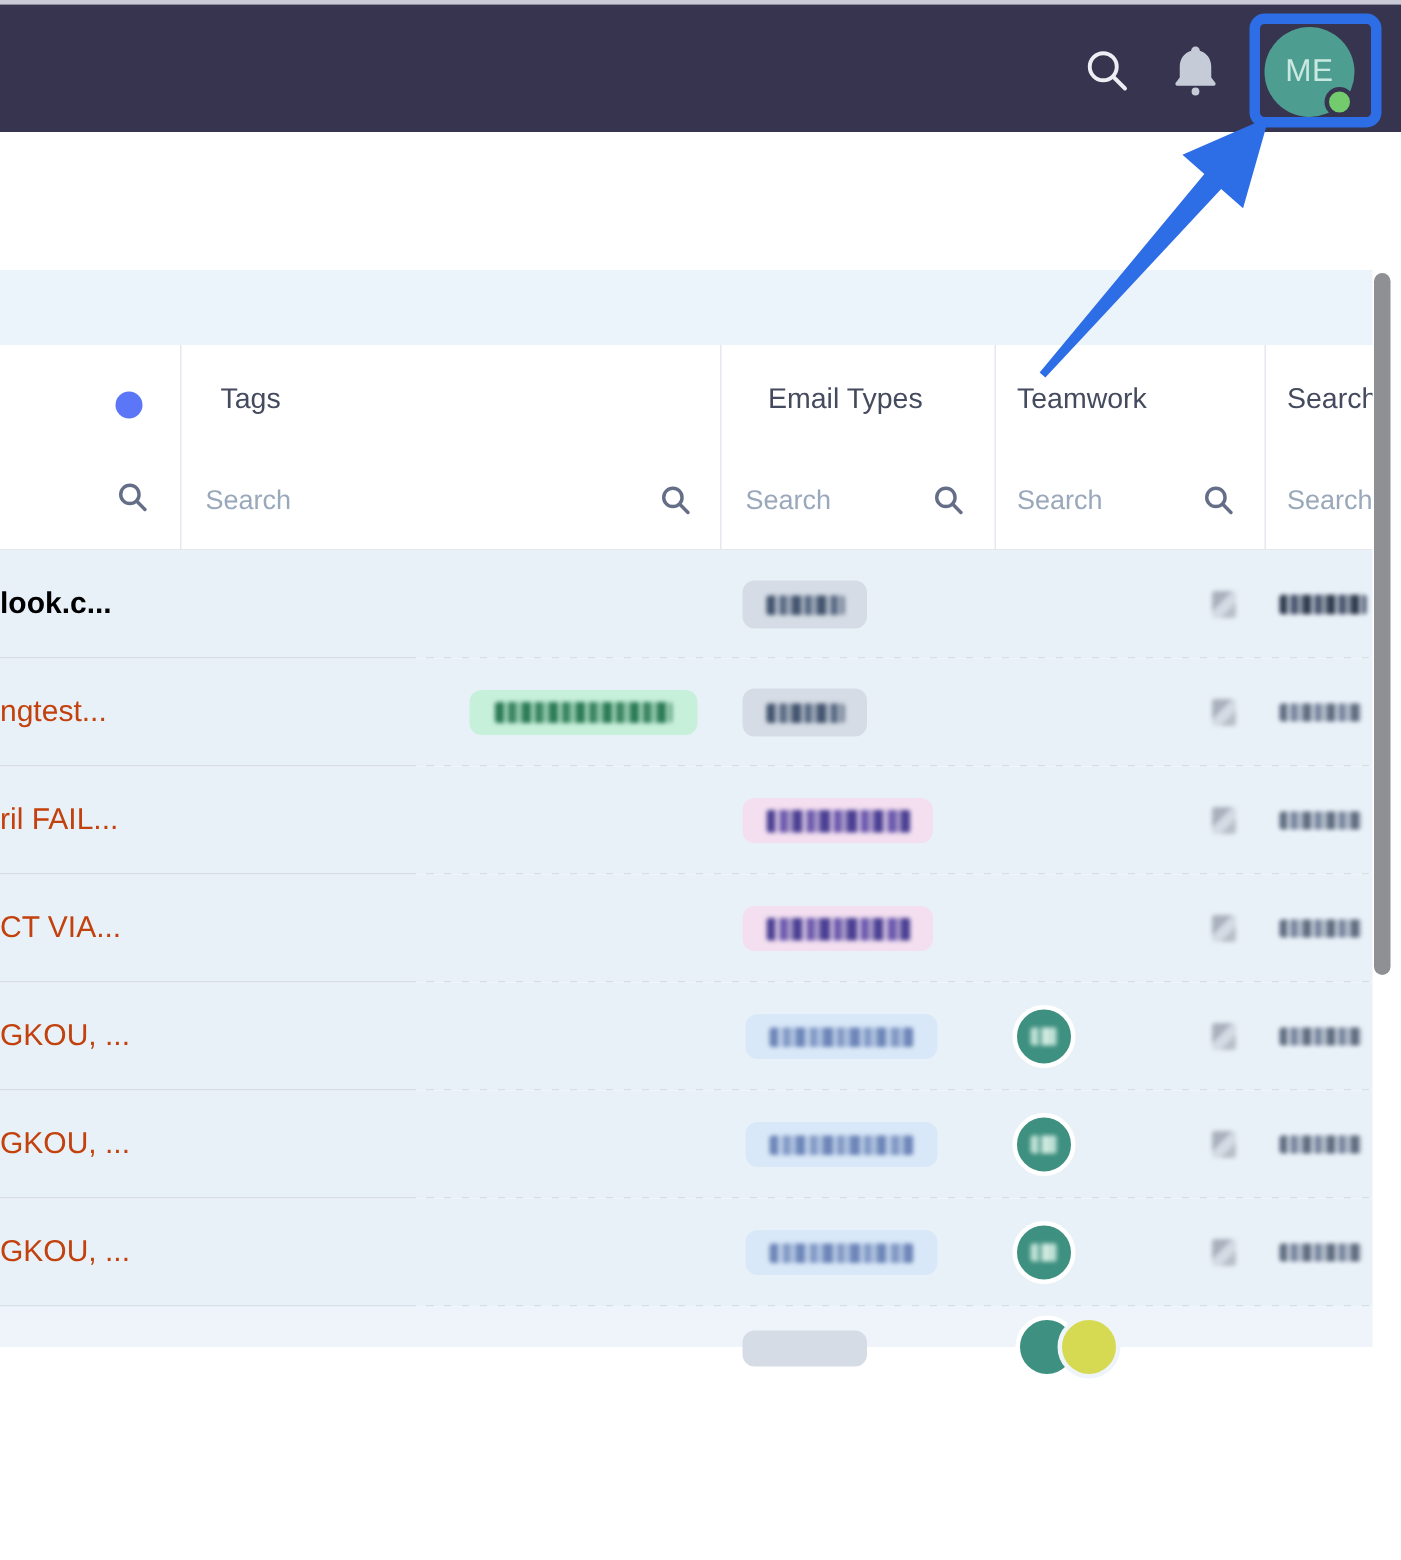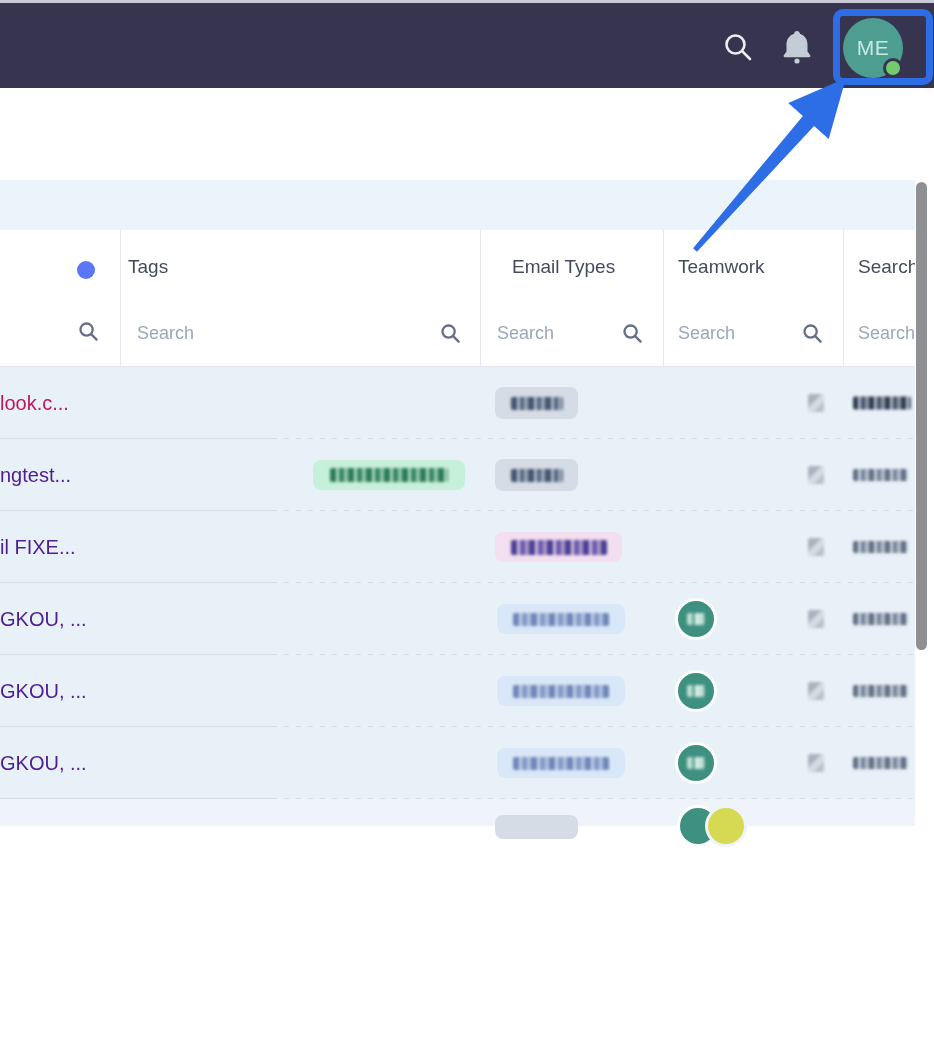--- a/index.html
+++ b/index.html
@@ -7,21 +7,21 @@
   .screen {
     position:relative; width:934px; height:1040px; overflow:hidden;
     font-family:"Liberation Sans", sans-serif; background:#ffffff;
   }
   
   .topstrip { position:absolute; left:0; top:0; width:934px; height:3px; background:#c9cad5; }
   .navbar { position:absolute; left:0; top:3px; width:934px; height:85px; background:#373450; }
   .nav-search { position:absolute; left:722px; top:28px; width:32px; height:32px; color:#eceef4; cursor:pointer; }
   .nav-bell { position:absolute; left:780px; top:26px; width:34px; height:36px; color:#c6cbd8; cursor:pointer; }
   .avatar-box {
-    position:absolute; left:833px; top:6px; width:100px; height:76px;
+    position:absolute; left:833px; top:6px; width:88px; height:76px;
     border:7px solid #2d6de6; border-radius:10px; z-index:30;
   }
   .avatar-circle {
     position:absolute; left:3px; top:2px; width:60px; height:60px; border-radius:50%;
     background:#4d9e90; color:#c8e8e0; font-size:21px; font-weight:500;
     display:flex; align-items:center; justify-content:center; letter-spacing:.5px;
   }
   .status-dot {
     position:absolute; left:43px; top:42px; width:20px; height:20px; border-radius:50%;
     background:#73cb6d; border:3px solid #373450;
@@ -55,23 +55,23 @@
   .row { position:relative; width:934px; height:72px; background:#e9f1f8; }
   .row::before { content:""; position:absolute; left:0; bottom:0; width:272px; height:1px; background:#d7dde5; }
   .row::after {
     content:""; position:absolute; left:272px; bottom:0; width:644px; height:1px;
     background:repeating-linear-gradient(90deg,#d5dde6 0 5px, transparent 5px 12px);
   }
   .row--partial { height:27px; background:#eef4fa; }
   .row--partial::before, .row--partial::after { display:none; }
   .subject {
     position:absolute; left:0; top:50%; transform:translateY(-50%);
-    font-size:20px; color:#4c1d95; white-space:nowrap;
-  }
-  .subject--unread { color:#be185d; font-weight:400; }
+    font-size:20px; color:#c2410c; white-space:nowrap;
+  }
+  .subject--unread { color:#000000; font-weight:700; }
   .pill {
     position:absolute; top:50%; transform:translateY(-50%); height:30px; border-radius:8px;
     display:flex; align-items:center; justify-content:center;
   }
   .pill--tag-green { left:313px; width:152px; background:#c7f0da; }
   .pill--gray { left:495px; width:83px; height:32px; background:#d5dce5; }
   .pill--pink { left:495px; width:127px; background:#f3dff0; }
   .pill--blue { left:497px; width:128px; background:#d9e8f8; }
   
   .px { display:inline-block; border-radius:2px; filter:blur(1.4px); }
@@ -142,21 +142,21 @@
   </div>
 
   <div class="band"></div>
 
   <div class="thead">
     <div class="vline" style="left:120px"></div>
     <div class="vline" style="left:480px"></div>
     <div class="vline" style="left:663px"></div>
     <div class="vline" style="left:843px"></div>
 
-    <span class="col-title" style="left:128px">Tags</span>
+    <span class="col-title" style="left:147px">Tags</span>
     <span class="col-title" style="left:512px">Email Types</span>
     <span class="col-title" style="left:678px">Teamwork</span>
     <span class="col-title" style="left:858px">Search</span>
 
     <input class="hsearch-input" style="left: 137px; width: 290px;" placeholder="Search">
     <svg class="hsearch-icon" style="left:440px" viewBox="0 0 22 22" fill="none" stroke="currentColor" stroke-width="2.4" stroke-linecap="round">
       <circle cx="9" cy="9" r="6.4"></circle>
         <line x1="14" y1="14" x2="19.5" y2="19.5"></line>
     </svg>
 
@@ -197,30 +197,38 @@
           <span class="px px--dkgreen" style="width:118px;height:14px"></span>
         </span>
       <span class="pill pill--gray">
           <span class="px px--slate" style="width:52px;height:13px"></span>
         </span>
       <span class="inbox-glyph px px--glyph"></span>
       <span class="inbox-text px px--inbox" style="width:55px;height:12px"></span>
     </div>
 
 
-
-
-    <div class="row">
-      <span class="subject">il FIXE...</span>
+    <div class="row">
+      <span class="subject">ril FAIL...</span>
       <span class="pill pill--pink">
           <span class="px px--purple" style="width:96px;height:15px"></span>
         </span>
       <span class="inbox-glyph px px--glyph"></span>
       <span class="inbox-text px px--inbox" style="width:55px;height:12px"></span>
     </div>
+
+    <div class="row">
+      <span class="subject">CT VIA...</span>
+      <span class="pill pill--pink">
+          <span class="px px--purple" style="width:96px;height:15px"></span>
+        </span>
+      <span class="inbox-glyph px px--glyph"></span>
+      <span class="inbox-text px px--inbox" style="width:55px;height:12px"></span>
+    </div>
+
 
     <div class="row">
       <span class="subject">GKOU, ...</span>
       <span class="pill pill--blue">
           <span class="px px--bluetxt" style="width:96px;height:13px"></span>
         </span>
       <span class="team-avatar">
           <span class="px px--avatartxt" style="width:18px;height:12px"></span>
         </span>
       <span class="inbox-glyph px px--glyph"></span>

